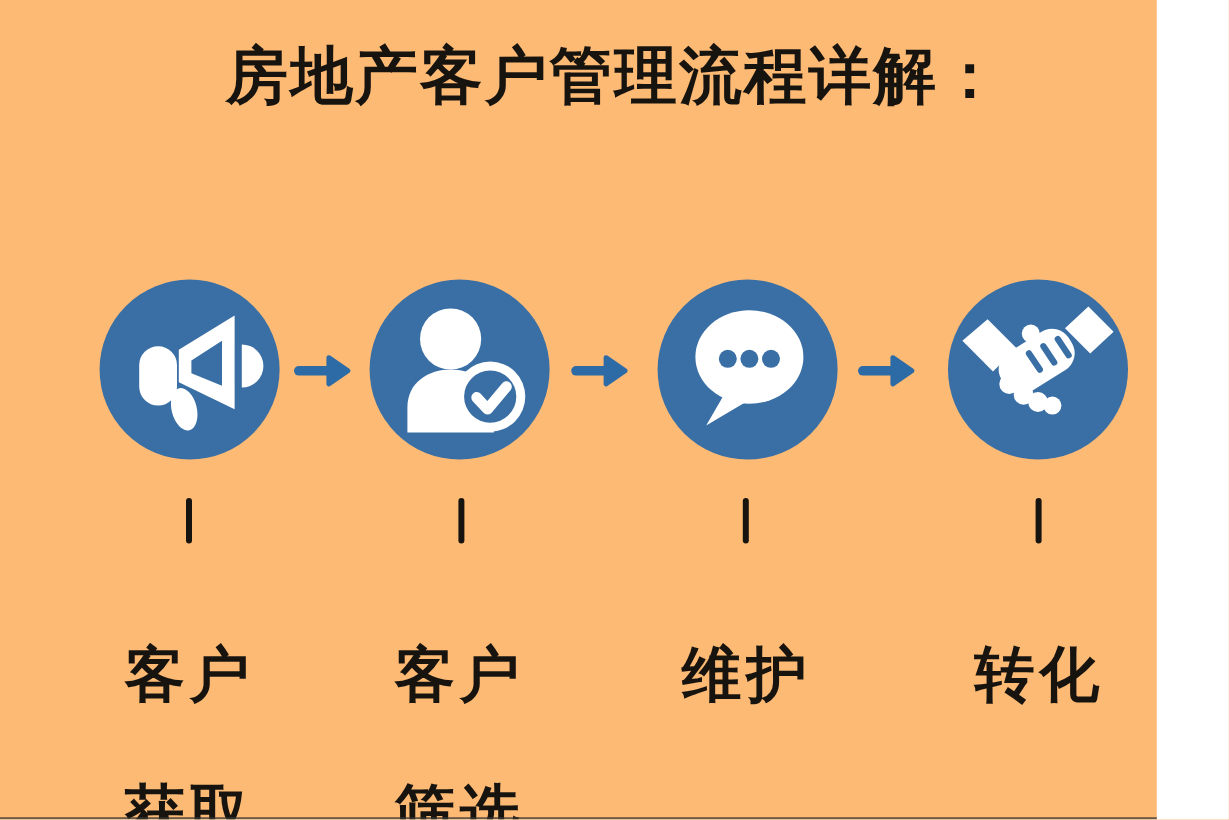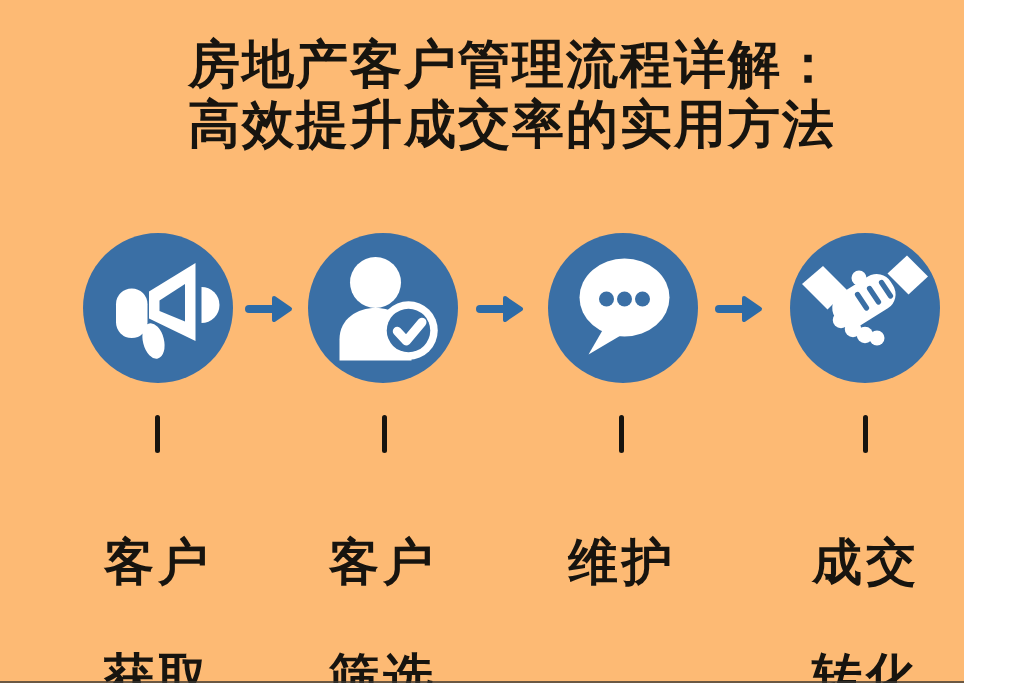--- a/index.html
+++ b/index.html
@@ -39,21 +39,20 @@
     background:#3a3733;opacity:.75;
   }
 </style>
 </head>
 <body>
 
 <div class="stage">
 
   <div class="title">
     <div>房地产客户管理流程详解：</div>
-    <div>高效提升成交率的实用方法</div>
   </div>
 
   <div class="step-circle c1">
     <span>
       <svg viewBox="0 0 100 100">
         <rect x="22" y="37" width="21" height="33" rx="10.5" fill="#ffffff"></rect>
         <path d="M44 39 L75 20 L75 72 L44 57 Z" fill="#ffffff"></path>
         <path d="M51 45 L68 34 L68 59 L51 52 Z" fill="#3a6fa5"></path>
         <ellipse cx="47" cy="72" rx="7" ry="12" transform="rotate(-14 47 72)" fill="#ffffff"></ellipse>
         <path d="M79 36 a12 12 0 0 1 0 24 Z" fill="#ffffff"></path>
@@ -139,18 +138,17 @@
     <div>获取</div>
   </div>
   <div class="step-label l2">
     <div>客户</div>
     <div>筛选</div>
   </div>
   <div class="step-label l3">
     <div>维护</div>
   </div>
   <div class="step-label l4">
-    <div>成交</div>
     <div>转化</div>
   </div>
 
   <div class="bottom-edge"></div>
 </div>
 
 </body></html>

